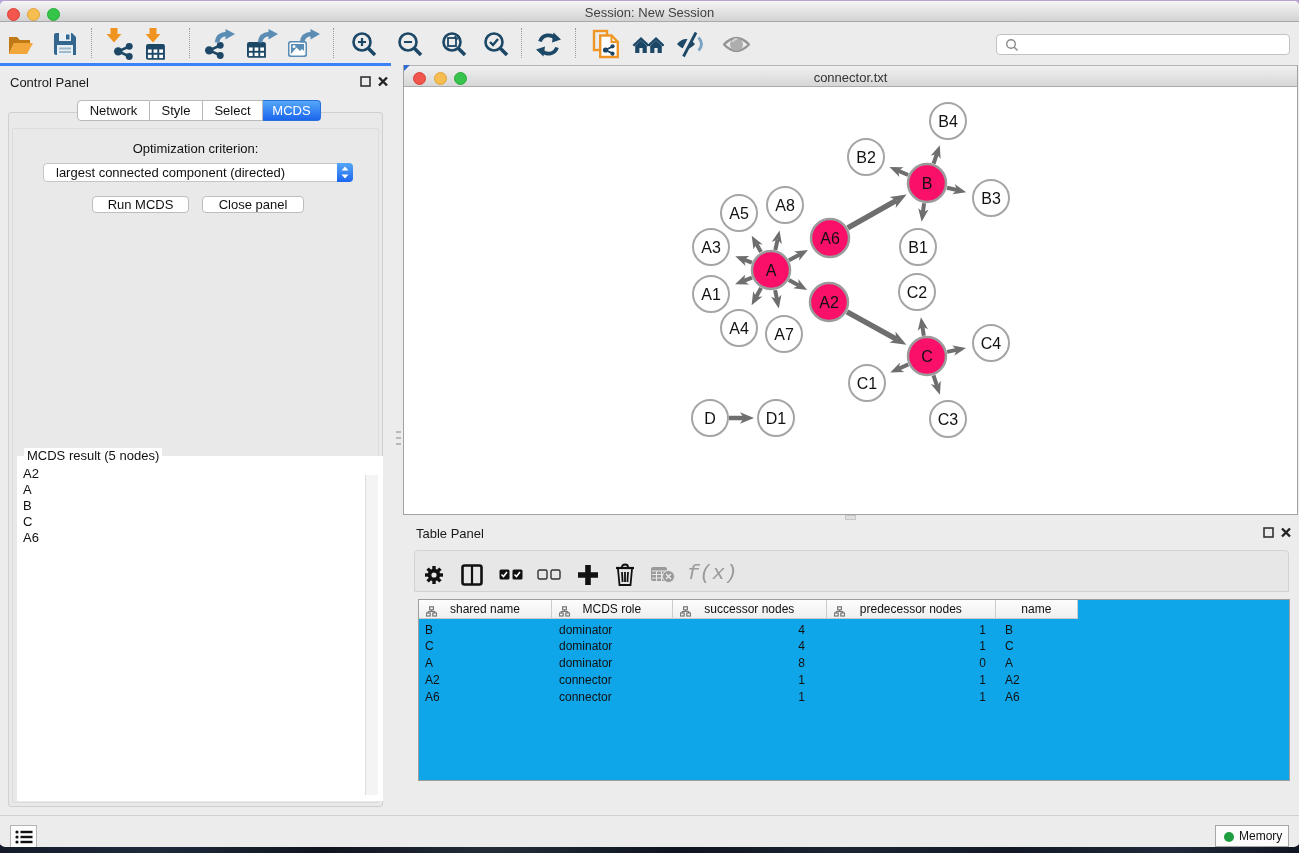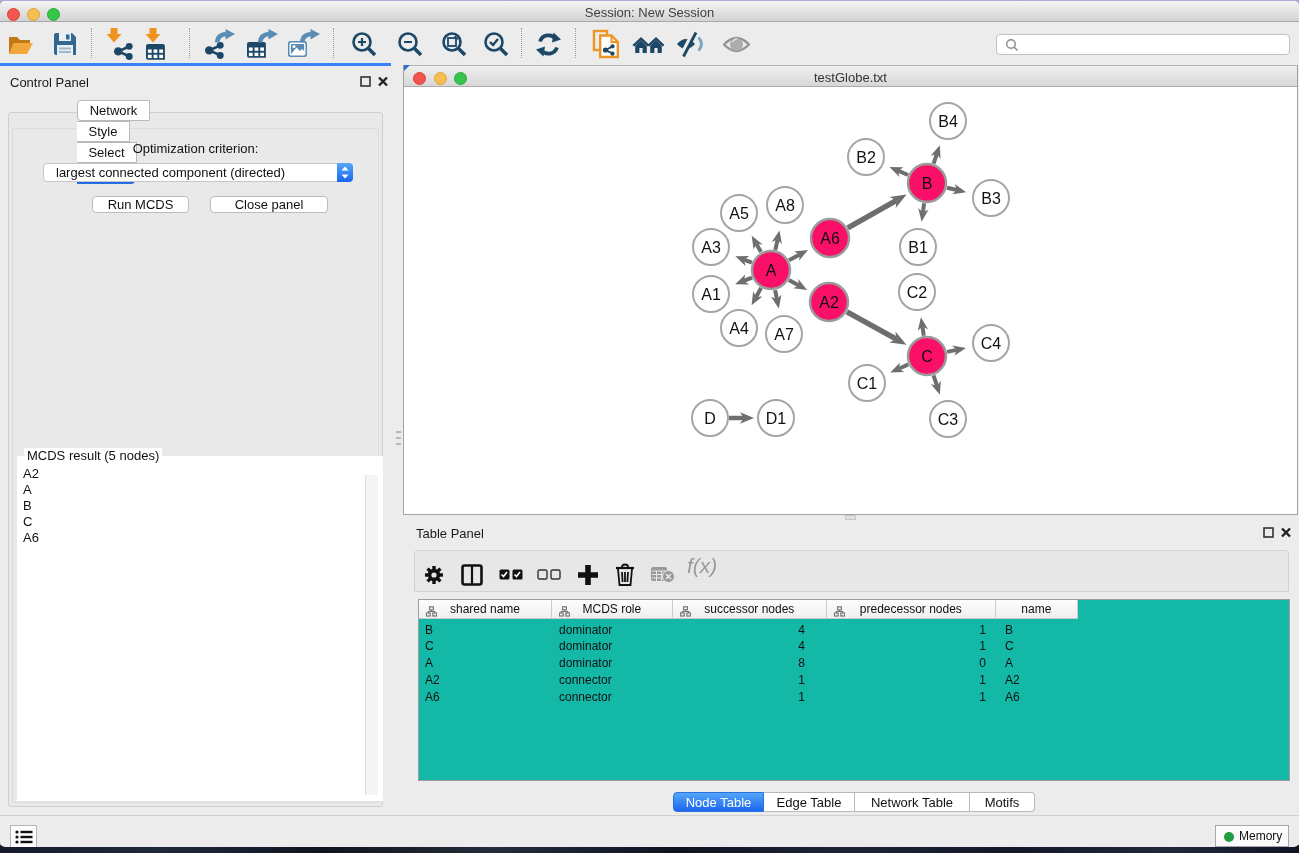--- a/index.html
+++ b/index.html
@@ -28,31 +28,31 @@
 #cp-tabpanel { left:8px; top:46px; width:375px; height:695px; background:#e9e9e9;
   border:1px solid #cfcfcf; border-radius:3px; }
 #cp-inner { left:12px; top:62px; width:367px; height:675px;
   border:1px solid #dcdcdc; border-radius:2px; }
 .tabs { display:flex; position:absolute; }
 .tab { height:21px; font-size:13px; line-height:20px; text-align:center;
   background:#fff; border:1px solid #b9b9b9; border-left:none; color:#111; }
 .tab.first { border-left:1px solid #b9b9b9; border-radius:4px 0 0 4px; }
 .tab.last { border-radius:0 4px 4px 0; }
 .tab.sel { background:linear-gradient(#55a7f8,#1b66ee); color:#fff; border-color:#2a6fe0; }
-#cp-tabs { left:77px; top:34px;flex-direction:column; }
+#cp-tabs { left:77px; top:34px; }
 #opt-label { left:0; top:75px; width:391px; text-align:center; font-size:13px; color:#111; }
 #dropdown { left:43px; top:97px; width:310px; height:19px; background:#fff;
   border:1px solid #c6c6c6; border-radius:4px; font-size:13px; line-height:17px;
   padding-left:12px; color:#111; }
 #dd-btn { position:absolute; right:-1px; top:-1px; width:16px; height:19px;
   background:linear-gradient(#55a7f8,#1b66ee); border-radius:0 4px 4px 0; }
 .btn { position:absolute; height:17px; background:#fff; border:1px solid #bdbdbd;
   border-radius:4px; font-size:13px; text-align:center; line-height:15px; color:#111; }
 #btn-run { left:92px; top:130px; width:97px; }
-#btn-close { left:202px; top:130px; width:118px;margin-left:8px; }
+#btn-close { left:202px; top:130px; width:102px; }
 #result-outer { left:17px; top:390px; width:366px; height:345px; background:#fff; }
 #result-group { position:absolute; left:4px; top:10px; right:4px; bottom:4px;
   border:1px solid #9e9e9e; }
 #result-label { position:absolute; left:7px; top:-8px; background:#fff; padding:0 3px;
   font-size:13px; color:#111; }
 #result-list { position:absolute; left:2px; top:8px; right:2px; bottom:2px; background:#fff;
   font-size:13px; line-height:16px; padding:2px 0 0 4px; color:#111; }
 #result-scroll { position:absolute; right:5px; top:19px; width:13px; bottom:6px;
   background:#f4f4f4; border-left:1px solid #dedede; }
 .winicons { position:absolute; top:0; font-size:12px; color:#222; }
@@ -69,21 +69,21 @@
 #gcontent { position:absolute; left:0; top:23px; width:706px; height:426px; background:#fff; overflow:hidden; }
 #bluecorner { position:absolute; left:0; top:0; width:0; height:0;
   border-top:6px solid #2e6cd4; border-right:6px solid transparent; }
 #hsplit-handle { left:845px; top:514px; width:11px; height:5px; background:#e0e0e0; border:1px solid #c6c6c6;}
 
 #tpanel { left:391px; top:519px; width:908px; height:299px; background:#ececec; }
 #tp-title { position:absolute; left:25px; top:6px; font-size:13px; color:#1a1a1a; }
 #tp-toolbar { position:absolute; left:23px; top:30px; width:875px; height:42px;
   background:#e7e7e7; border:1px solid #d2d2d2; border-radius:4px 4px 0 0; }
 #tp-table { position:absolute; left:27px; top:79px; width:872px; height:182px;
-  background:#14b8a6; border:1px solid #9e9e9e; }
+  background:#0ea5e9; border:1px solid #9e9e9e; }
 #tp-header { position:absolute; left:0; top:0; width:658px; height:19px;
   background:linear-gradient(#fdfdfd,#efefef); border-bottom:1px solid #c9c9c9; }
 .hcol { position:absolute; top:0; height:19px; border-right:1px solid #cccccc;
   font-size:12px; color:#111; text-align:center; line-height:18px; }
 .hicon { position:absolute; left:7px; top:4px; }
 .trow { position:absolute; font-size:12px; color:#111; height:16px; line-height:16px; }
 #tp-tabs { left:282px; top:272px; }
 .tab2 { height:20px; font-size:13px; line-height:19px; }
 
 #statusbar { left:0; top:814px; width:1299px; height:28px; background:#ececec; border-top:1px solid #d0d0d0; }
@@ -290,21 +290,21 @@
       <div id="result-label">MCDS result (5 nodes)</div>
       <div id="result-list">A2<br>A<br>B<br>C<br>A6</div>
       <div id="result-scroll"></div>
     </div>
   </div>
   <div class="abs" id="gwin">
     <div id="gwin-title">
       <div class="tl t1"></div>
         <div class="tl t2"></div>
         <div class="tl t3"></div>
-      <div id="gwin-text">testGlobe.txt</div>
+      <div id="gwin-text">connector.txt</div>
     </div>
     <div id="gcontent">
       <svg width="894" height="428" viewBox="0 0 894 428" style="position:absolute;left:0;top:0">
 <line x1="357.0" y1="164.1" x2="352.3" y2="155.8" stroke="#6e6e6e" stroke-width="4"></line>
 <polygon points="347.7,147.7 358.7,156.4 352.3,155.8 349.5,161.6" fill="#6e6e6e"></polygon>
 <line x1="371.3" y1="162.0" x2="373.6" y2="151.6" stroke="#6e6e6e" stroke-width="4"></line>
 <polygon points="375.5,142.4 377.9,156.2 373.6,151.6 367.7,154.0" fill="#6e6e6e"></polygon>
 <line x1="347.9" y1="174.7" x2="340.0" y2="171.7" stroke="#6e6e6e" stroke-width="4"></line>
 <polygon points="331.3,168.3 345.3,168.1 340.0,171.7 341.5,177.9" fill="#6e6e6e"></polygon>
 <line x1="348.0" y1="189.6" x2="339.8" y2="192.9" stroke="#6e6e6e" stroke-width="4"></line>
@@ -457,21 +457,21 @@
           <g stroke="#e7e7e7" stroke-width="1">
             <line x1="1" y1="4" x2="15" y2="4"></line>
             <line x1="1" y1="7.5" x2="15" y2="7.5"></line>
             <line x1="1" y1="11" x2="15" y2="11"></line>
             <line x1="5.5" y1="4" x2="5.5" y2="14"></line>
             <line x1="10.5" y1="4" x2="10.5" y2="14"></line>
           </g>
           <circle cx="17.5" cy="9.5" r="6" fill="#9a9a9a" stroke="#e7e7e7" stroke-width="1"></circle>
           <path d="M15 7 L20 12 M20 7 L15 12" stroke="#e7e7e7" stroke-width="1.6"></path>
         </svg>
-<div class="abs" style="left:272px;top:3px;font-family:Liberation Sans, sans-serif;font-style:italic;font-size:21px;color:#9a9a9a;">f(x)</div>
+<div class="abs" style="left:272px;top:11px;font-family:Liberation Mono, monospace;font-style:italic;font-size:21px;color:#9a9a9a;">f(x)</div>
       </div>
     <div id="tp-table">
       <div id="tp-header">
 <div class="hcol" style="left:0px;width:133px;"><span class="hicon" style="left:7px;"><svg width="11" height="11" viewBox="0 0 11 11">
                 <g fill="none" stroke="#777" stroke-width="1.2">
                   <rect x="3.6" y="0.8" width="3.8" height="3"></rect>
                   <rect x="0.4" y="7" width="3.8" height="3"></rect>
                   <rect x="6.8" y="7" width="3.8" height="3"></rect>
                   <path d="M5.5 4 L5.5 5.5 M2.3 7 L2.3 5.5 L8.7 5.5 L8.7 7"></path>
                 </g>
@@ -521,26 +521,20 @@
 <div class="trow" style="left:140px;top:71.8px;">connector</div>
 <div class="trow" style="left:253px;top:71.8px;width:133px;text-align:right;">1</div>
 <div class="trow" style="left:408px;top:71.8px;width:159px;text-align:right;">1</div>
 <div class="trow" style="left:586px;top:71.8px;">A2</div>
 <div class="trow" style="left:6px;top:88.5px;">A6</div>
 <div class="trow" style="left:140px;top:88.5px;">connector</div>
 <div class="trow" style="left:253px;top:88.5px;width:133px;text-align:right;">1</div>
 <div class="trow" style="left:408px;top:88.5px;width:159px;text-align:right;">1</div>
 <div class="trow" style="left:586px;top:88.5px;">A6</div>
     </div>
-    <div class="tabs" id="tp-tabs">
-      <div class="tab tab2 first sel" style="width:91px">Node Table</div>
-      <div class="tab tab2" style="width:91px">Edge Table</div>
-      <div class="tab tab2" style="width:115px">Network Table</div>
-      <div class="tab tab2 last" style="width:65px">Motifs</div>
-    </div>
   </div>
   <div class="abs" id="statusbar">
     <div id="listbtn">
         <svg class="abs" style="left:4px;top:3px" width="18" height="16" viewBox="0 0 18 16">
           <g fill="#111">
             <circle cx="2" cy="3" r="1.6"></circle>
             <circle cx="2" cy="8" r="1.6"></circle>
             <circle cx="2" cy="13" r="1.6"></circle>
             <rect x="5.5" y="1.8" width="12" height="2.4"></rect>
             <rect x="5.5" y="6.8" width="12" height="2.4"></rect>

